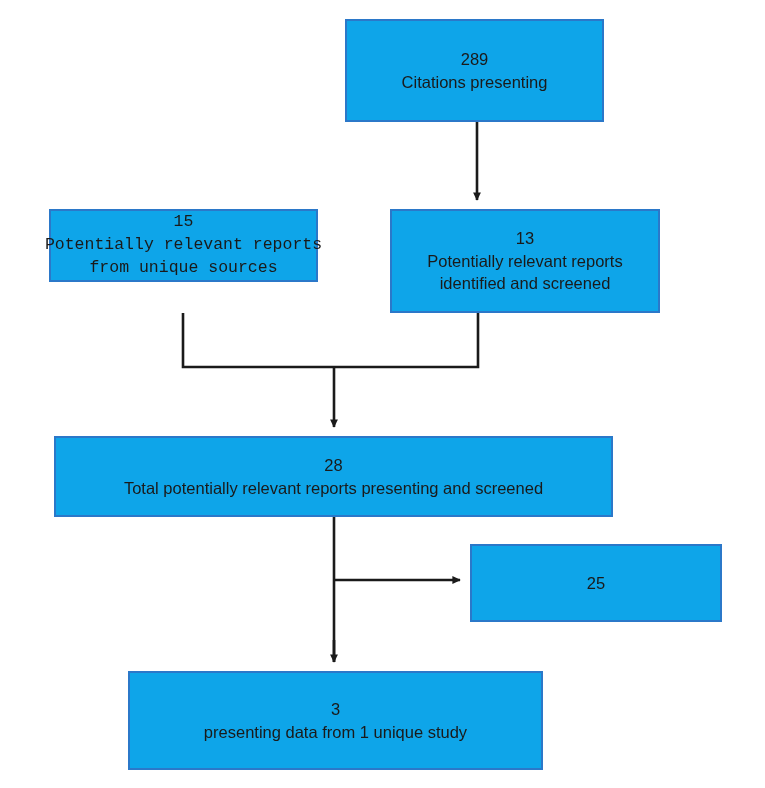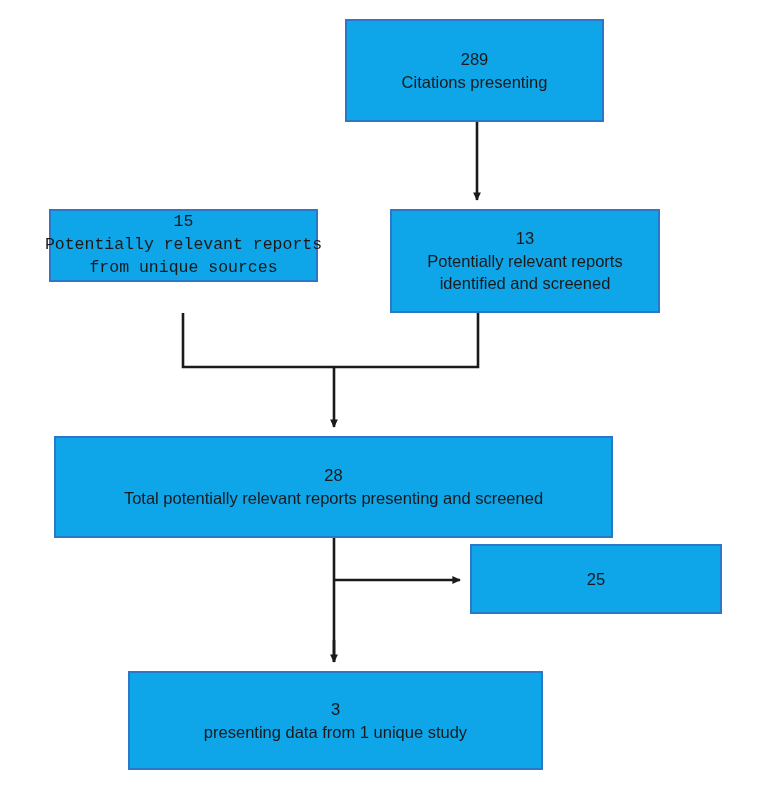--- a/index.html
+++ b/index.html
@@ -40,24 +40,24 @@
   #node-citations {
     left: 345px;  top: 19px;  width: 259px;  height: 103px;
   }
   #node-other-sources {
     left: 49px;   top: 209px; width: 269px;  height: 73px; font-family: Liberation Mono, monospace;
   }
   #node-screened {
     left: 342px;  top: 209px; width: 270px;  height: 104px; margin-left: 48px;
   }
   #node-total {
-    left: 54px;   top: 436px; width: 559px;  height: 102px;
+    left: 54px;   top: 436px; width: 559px;  height: 81px;
   }
   #node-excluded {
-    left: 470px;  top: 544px; width: 252px;  height: 70px;
+    left: 470px;  top: 544px; width: 252px;  height: 78px;
   }
   #node-included {
     left: 128px;  top: 671px; width: 415px;  height: 99px;
   }
   #connectors {
     position: absolute;
     left: 0; top: 0;
     width: 765px;
     height: 788px;
     pointer-events: none;

